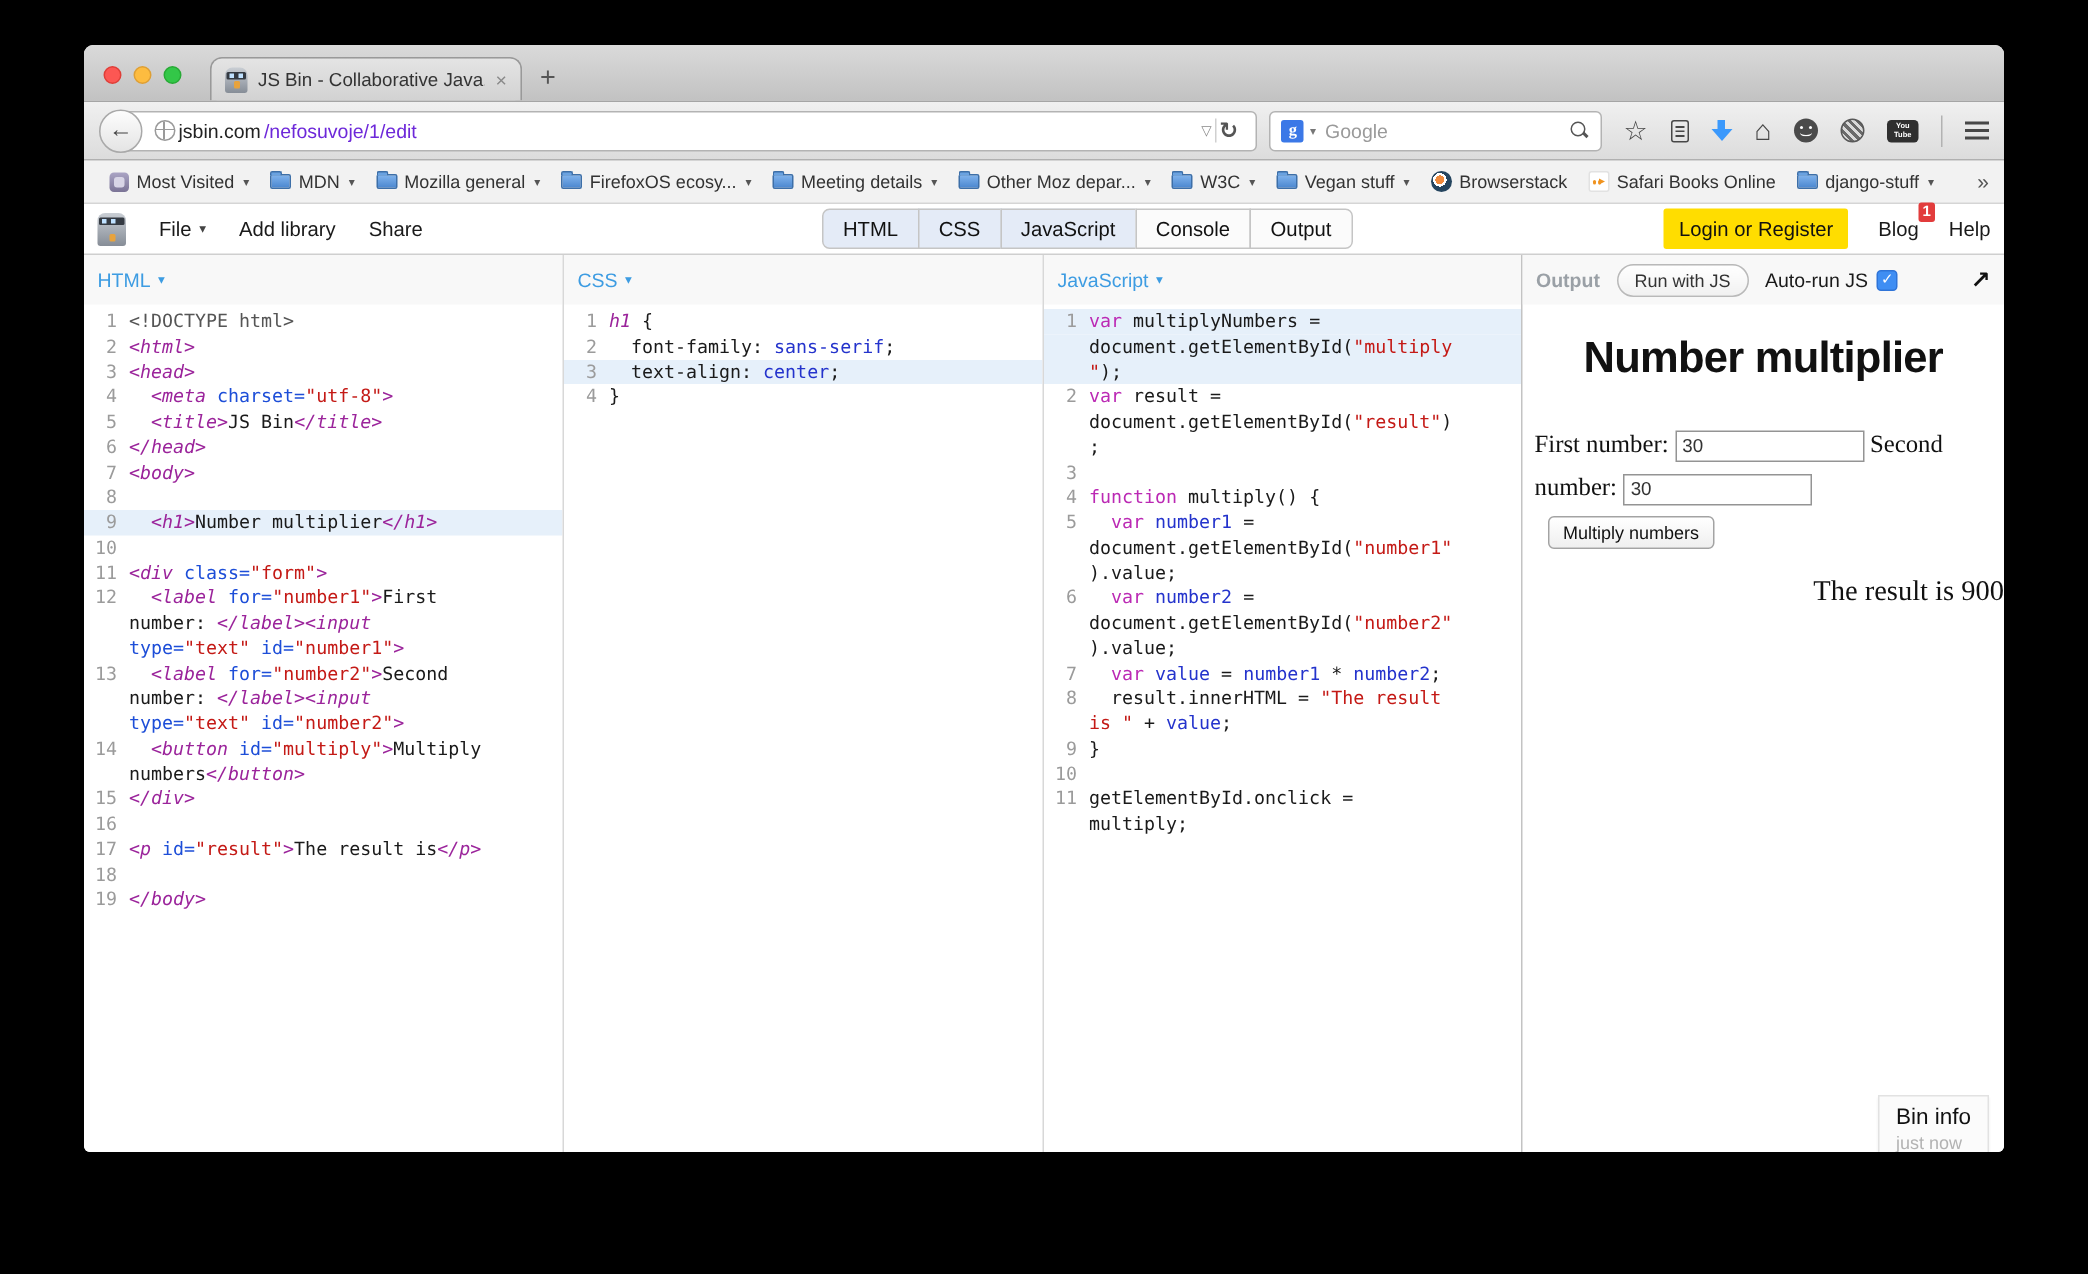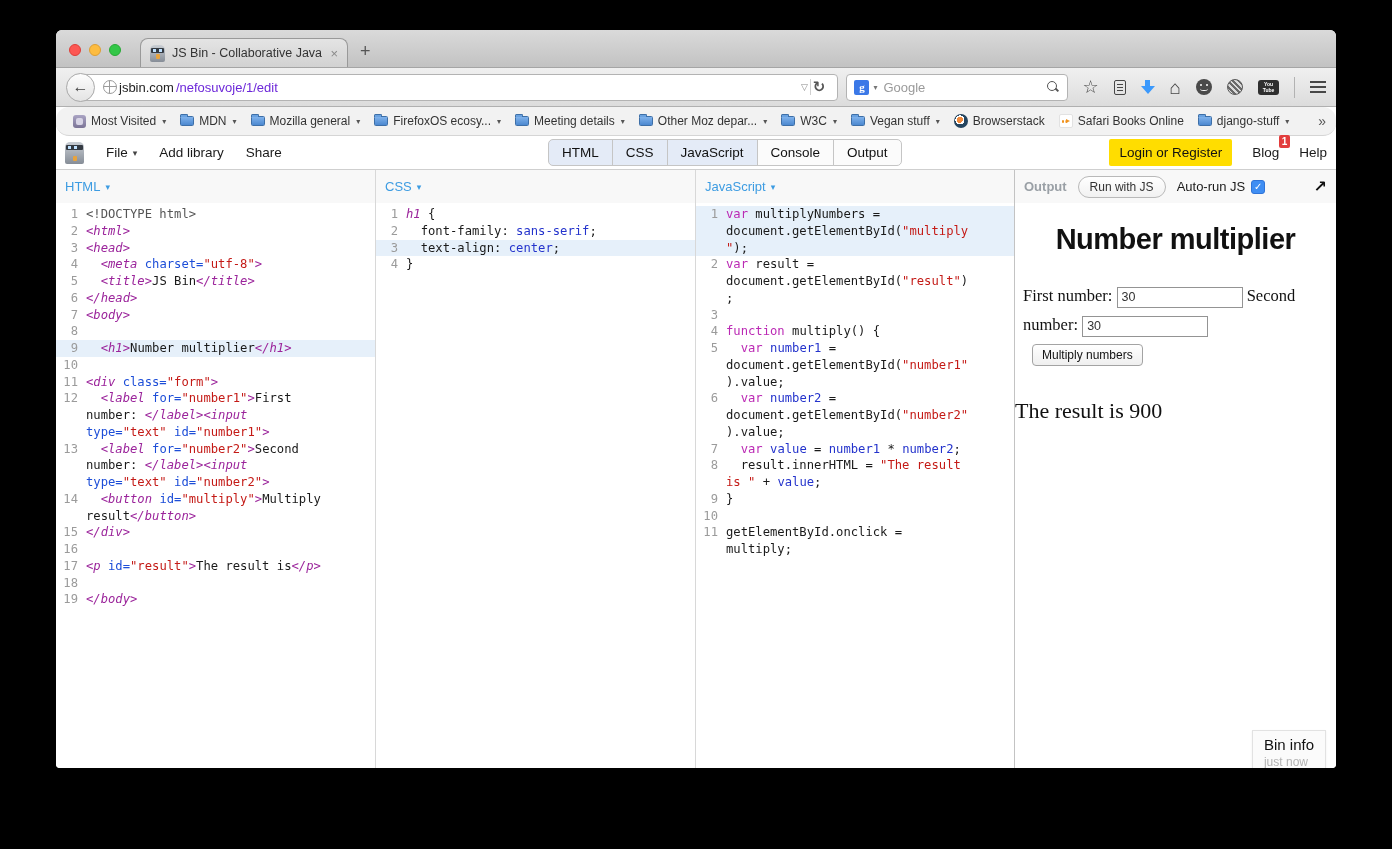--- a/index.html
+++ b/index.html
@@ -62,21 +62,21 @@
   .ico-home{font-size:19px;line-height:1;}
   .ico-smile{position:relative;width:16px;height:16px;border-radius:50%;background:#4a4a4a;}
   .ico-smile:before{content:"";position:absolute;left:4px;top:5px;width:2px;height:2px;background:#fff;border-radius:50%;box-shadow:6px 0 0 #fff;}
   .ico-smile:after{content:"";position:absolute;left:4px;top:7px;width:8px;height:4px;border-bottom:1.5px solid #fff;border-radius:50%;}
   .ico-globe2{width:16px;height:16px;border-radius:50%;background:repeating-linear-gradient(45deg,#6a6a6a 0 2px,#d9d9d9 2px 4px);border:1px solid #585858;box-sizing:border-box;}
   .ico-yt{width:21px;height:15px;background:#2f2f2f;border-radius:3px;color:#fff;font-size:5px;font-weight:bold;
     line-height:6px;display:flex;flex-direction:column;align-items:center;justify-content:center;}
   .nav-sep{width:1px;height:21px;background:#b2b2b2;}
   .ico-menu{width:16px;height:2.4px;background:#474747;box-shadow:0 5px 0 #474747,0 10px 0 #474747;margin-bottom:10px;}
   
-  .bmbar{height:29px;background:#f2f2f2;border-bottom:1px solid #d5d5d5;box-sizing:border-box;display:flex;align-items:center;padding:0 10px;font-size:12px;color:#333;border-radius:13px;}
+  .bmbar{height:29px;background:#f2f2f2;border-bottom:1px solid #d5d5d5;box-sizing:border-box;display:flex;align-items:center;padding:0 10px;font-size:12px;color:#333;}
   .bm{display:flex;align-items:center;gap:5px;padding:3px 7px;white-space:nowrap;}
   .bmcaret{font-size:8px;color:#555;margin-left:1px;}
   .bi{flex:none;}
   .bi.folder{width:14px;height:10px;background:linear-gradient(#7fb2ec,#4c88d0);border:1px solid #3d6fa8;border-radius:1.5px;position:relative;box-sizing:border-box;}
   .bi.folder:before{content:"";position:absolute;left:-1px;top:-3px;width:6px;height:2px;background:#6aa2e0;border:1px solid #3d6fa8;border-bottom:none;border-radius:1.5px 1.5px 0 0;}
   .bi.most-visited{width:13px;height:13px;border-radius:3px;background:linear-gradient(#aaa4c4,#7b7496);position:relative;}
   .bi.most-visited:before{content:"";position:absolute;left:3px;top:3px;width:7px;height:7px;border-radius:2px;background:#d8d5e6;}
   .bi.browserstack{width:14px;height:14px;border-radius:50%;background:radial-gradient(circle at 42% 42%,#f08a3c 0 3px,#fff 3px 4.5px,#25455f 4.5px);}
   .bi.safari-books{width:14px;height:14px;background:#fff;border:1px solid #e2e2e2;border-radius:2px;position:relative;box-sizing:border-box;}
   .bi.safari-books:before{content:"";position:absolute;left:2px;top:5px;width:2.6px;height:2.6px;border-radius:50%;background:#f0931f;box-shadow:3.4px 0 0 #f0931f;}
@@ -119,21 +119,21 @@
   .runbtn{border:1px solid #b9b9b9;border-radius:12px;background:linear-gradient(#fff,#f1f1f1);padding:3px 11px;font-size:12px;color:#333;font-family:inherit;}
   .autorun{display:flex;align-items:center;gap:6px;font-size:13px;color:#1a1a1a;}
   .checkbox{width:14px;height:14px;border-radius:3px;background:#3f8ef3;border:1px solid #2f74d8;color:#fff;font-size:10px;font-weight:bold;
     display:flex;align-items:center;justify-content:center;box-sizing:border-box;}
   .popout{margin-left:auto;font-size:16px;font-weight:bold;color:#111;}
   .out-body{position:relative;height:565px;font-family:"Liberation Serif","DejaVu Serif",serif;color:#111;}
   .out-title{font-family:"Liberation Sans","DejaVu Sans",sans-serif;font-weight:bold;font-size:29px;text-align:center;margin:20px 0 0;letter-spacing:-0.5px;}
   .formarea{margin:25px 6px 0 8px;font-size:16.5px;line-height:29px;}
   .numinput{width:126px;height:21px;border:1px solid #949494;font-family:"Liberation Sans",sans-serif;font-size:12.5px;color:#333;padding:0 4px;vertical-align:middle;box-sizing:border-box;}
   .multbtn{margin-left:9px;border:1px solid #a3a3a3;border-radius:4px;background:linear-gradient(#fff,#efefef);font-family:"Liberation Sans",sans-serif;font-size:12px;color:#111;padding:3px 9px;vertical-align:middle;}
-  .resultline{margin-top:30px;font-size:22px;}
+  .resultline{margin-top:16px;font-size:19px;text-align:right;}
   .bininfo{position:absolute;right:10px;bottom:11px;background:#fbfbfb;border:1px solid #e2e2e2;padding:5px 11px 7px;box-shadow:0 1px 2px rgba(0,0,0,.07);}
   .bininfo .t1{font-family:"Liberation Sans",sans-serif;font-size:15px;color:#111;}
   .bininfo .t2{font-family:"Liberation Sans",sans-serif;font-size:12px;color:#b3b3b3;margin-top:2px;}
 </style>
 </head>
 <body>
 
 <div class="window">
 
   <div class="tabbar">
@@ -345,21 +345,21 @@
           <div class="crow">
             <span class="ln"></span>
             <span class="tx"><span class="c-a">type=</span><span class="c-s">"text"</span><span class="c-p"> </span><span class="c-a">id=</span><span class="c-s">"number2"</span><span class="c-t">&gt;</span></span>
           </div>
           <div class="crow">
             <span class="ln">14</span>
             <span class="tx"><span class="c-p">  </span><span class="c-t">&lt;button </span><span class="c-a">id=</span><span class="c-s">"multiply"</span><span class="c-t">&gt;</span><span class="c-p">Multiply</span></span>
           </div>
           <div class="crow">
             <span class="ln"></span>
-            <span class="tx"><span class="c-p">result</span><span class="c-t">&lt;/button&gt;</span></span>
+            <span class="tx"><span class="c-p">numbers</span><span class="c-t">&lt;/button&gt;</span></span>
           </div>
           <div class="crow">
             <span class="ln">15</span>
             <span class="tx"><span class="c-t">&lt;/div&gt;</span></span>
           </div>
           <div class="crow">
             <span class="ln">16</span>
             <span class="tx"></span>
           </div>
           <div class="crow">

